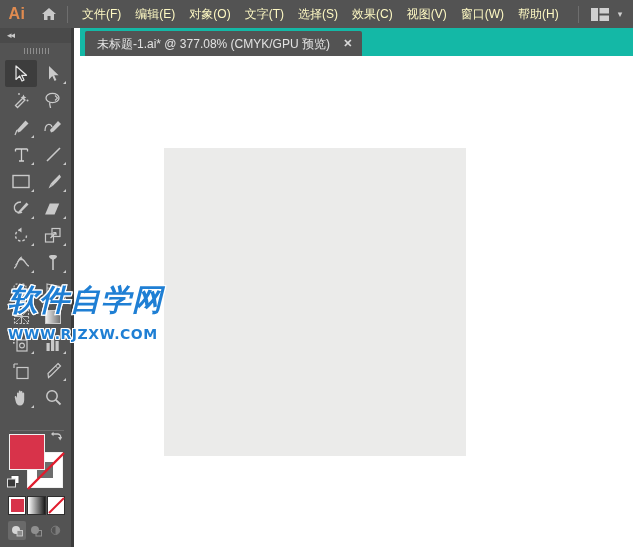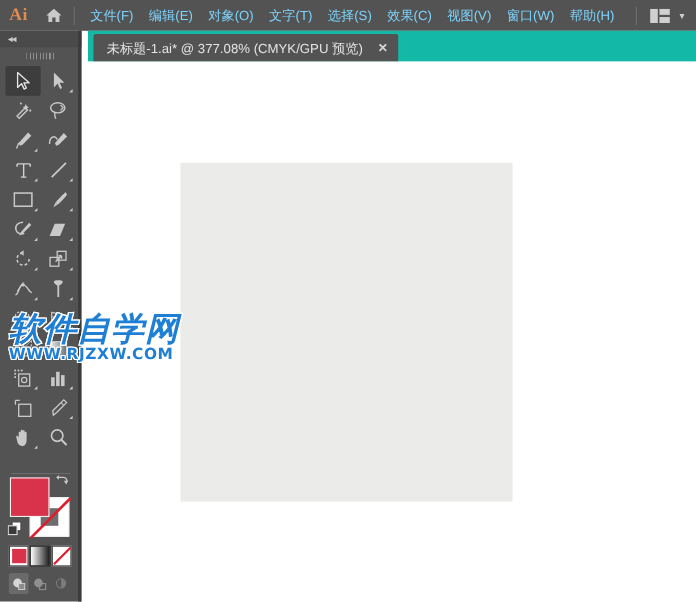--- a/index.html
+++ b/index.html
@@ -22,34 +22,34 @@
     width: 633px; height: 28px;
     background: #535353;
     display: flex; align-items: center;
   }
   .ai-logo {
     width: 34px; height: 28px;
     display: flex; align-items: center; justify-content: center;
     color: #e08b50;
     font-size: 16px; font-weight: bold;
     letter-spacing: 0.5px;
-    font-family: Liberation Serif, serif;
+    font-family: Liberation Sans, sans-serif;
   }
   .home-btn {
     width: 30px; height: 28px;
     display: flex; align-items: center; justify-content: center;
   }
   .mb-sep {
     width: 1px; height: 17px;
     background: #6e6e6e;
     margin: 0 7px 0 3px;
   }
   .menu-items { display: flex; align-items: center; }
   .menu-item {
-    color: #7dd3fc;
+    color: #fef9c3;
     font-size: 12px;
     padding: 4px 7px;
     white-space: nowrap;
     line-height: 14px;
   }
   .mb-right {
     position: absolute; right: 4px; top: 0;
     height: 28px; display: flex; align-items: center;
   }
   .mb-sep2 {
@@ -255,21 +255,21 @@
     -webkit-text-stroke: 2px #ffffff;
     paint-order: stroke fill;
     letter-spacing: 1px;
     font-family: "DejaVu Sans", sans-serif;
     text-shadow:
        1px 0 #fff, -1px 0 #fff, 0 1px #fff, 0 -1px #fff,
        1px 1px #fff, -1px -1px #fff, 1px -1px #fff, -1px 1px #fff;
     font-style: italic;
   }
   .wm-en {
-    margin-top: 0;
+    margin-top: 12px;
     font-size: 14px;
     font-weight: bold;
     color: #1f7fd4;
     letter-spacing: 0.5px;
     font-family: "DejaVu Sans", sans-serif;
     text-shadow:
        1px 0 #fff, -1px 0 #fff, 0 1px #fff, 0 -1px #fff,
        1px 1px #fff, -1px -1px #fff, 1px -1px #fff, -1px 1px #fff;
   }
 </style>

